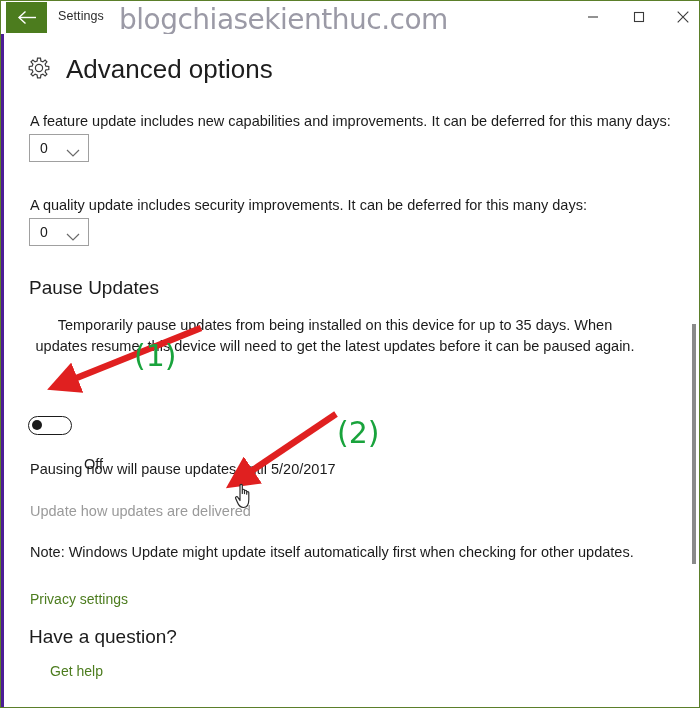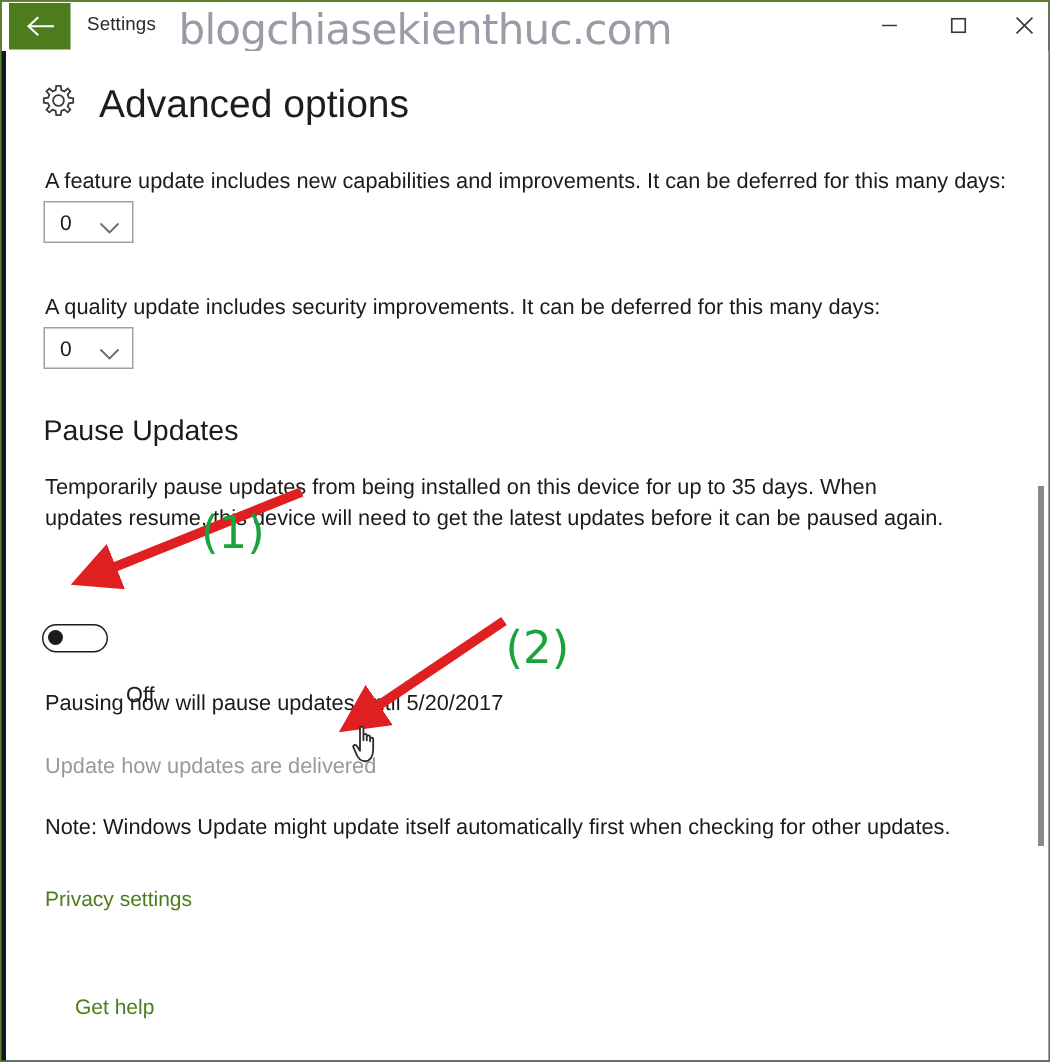--- a/index.html
+++ b/index.html
@@ -7,22 +7,23 @@
     width:700px;height:708px;overflow:hidden;
     background:#ffffff;
     font-family:"Liberation Sans", sans-serif;
     -webkit-font-smoothing:antialiased;
   }
   #window{
     position:relative;
     width:700px;height:708px;
     box-sizing:border-box;
     border:1px solid #5b7f2a;
-    background:#0f172a;
+    background:#4c1d95;
     overflow:hidden;
+    text-align:center;
   }
 
   
   #titlebar{
     position:absolute;left:0;top:0;width:698px;height:33px;
     background:#ffffff;
   }
   #back-button{
     position:absolute;left:5px;top:1px;width:41px;height:31px;
     background:#4c7c1e;
@@ -246,20 +247,21 @@
     <div id="pause-toggle-label">Off</div>
 
     <div class="body-text" style="top:425px;">Pausing now will pause updates until 5/20/2017</div>
 
     <div class="link-disabled" style="top:469px;">Update how updates are delivered</div>
 
     <div class="body-text" style="top:508px;">Note: Windows Update might update itself automatically first when checking for other updates.</div>
 
     <div class="link" style="top:557px;">Privacy settings</div>
 
+    <div class="section-head" style="top:592px;">Have a question?</div>
 
     <div class="link" style="top:629px;margin-left:20px;">Get help</div>
 
     <div id="scrollbar-track">
       <div id="scrollbar-thumb"></div>
     </div>
   </div>
 
   <div id="annotations">
 

